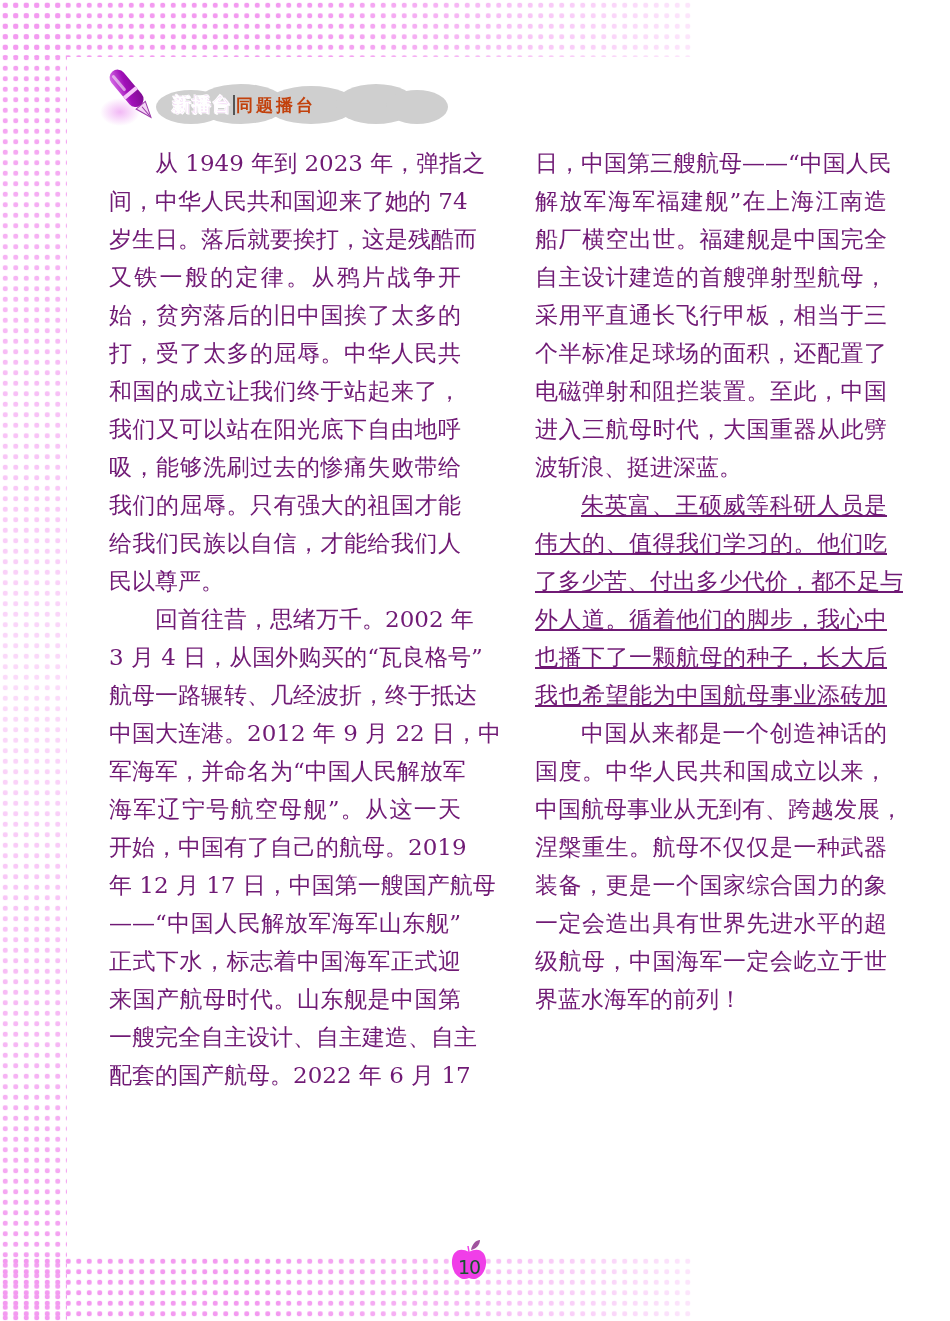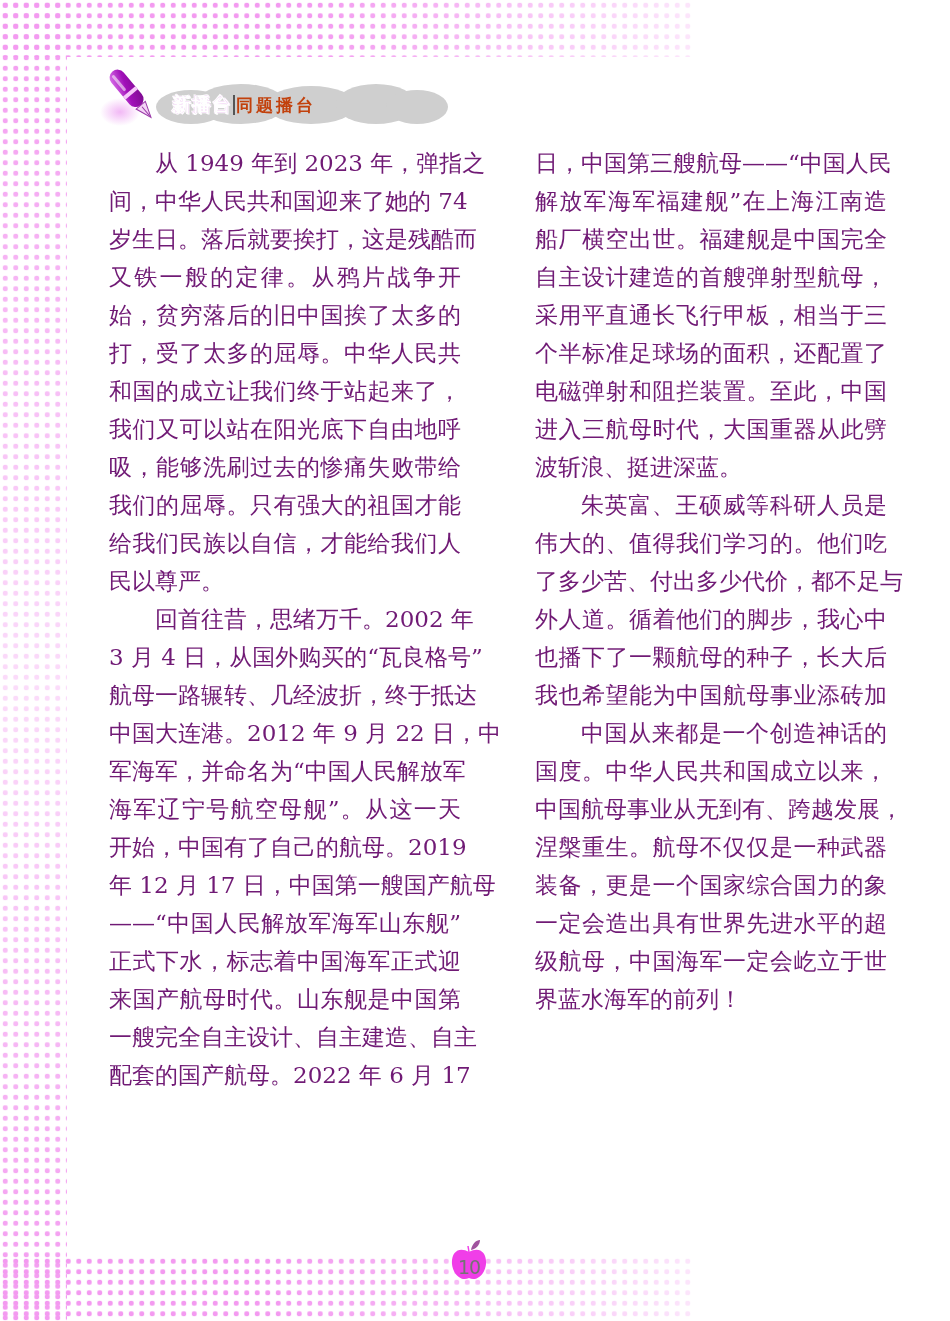--- a/index.html
+++ b/index.html
@@ -63,21 +63,21 @@
   .line { display: block; white-space: nowrap; text-align-last: justify; text-align: justify; }
   .line.last { text-align-last: left; }
 
   
   .page-number {
     position: absolute; left: 449px; top: 1246px; width: 40px; height: 40px;
   }
   .page-number .num {
     position: absolute; left: 0; top: 10px; width: 40px; text-align: center;
     font-family: "DejaVu Sans", "Liberation Sans", sans-serif;
-    font-size: 19px; color: #737373; letter-spacing: -1px;
+    font-size: 19px; color: #14532d; letter-spacing: -1px;
   }
 </style>
 </head>
 <body>
 
 <div class="band-top"></div>
 <div class="band-left"></div>
 <div class="band-bottom"></div>
 
 <div class="header">
@@ -152,21 +152,21 @@
       <span class="line">日，中国第三艘航母——“中国人民</span>
       <span class="line">解放军海军福建舰”在上海江南造</span>
       <span class="line">船厂横空出世。福建舰是中国完全</span>
       <span class="line">自主设计建造的首艘弹射型航母，</span>
       <span class="line">采用平直通长飞行甲板，相当于三</span>
       <span class="line">个半标准足球场的面积，还配置了</span>
       <span class="line">电磁弹射和阻拦装置。至此，中国</span>
       <span class="line">进入三航母时代，大国重器从此劈</span>
       <span class="line last">波斩浪、挺进深蓝。</span>
     </div>
-    <div class="para" style="text-indent: 0px;">
+    <div class="para" style="text-indent: 0px; text-decoration: underline;">
       <span class="line" style="padding-left: 2em;">朱英富、王硕威等科研人员是</span>
       <span class="line">伟大的、值得我们学习的。他们吃</span>
       <span class="line">了多少苦、付出多少代价，都不足与</span>
       <span class="line">外人道。循着他们的脚步，我心中</span>
       <span class="line">也播下了一颗航母的种子，长大后</span>
       <span class="line">我也希望能为中国航母事业添砖加</span>
     </div>
     <div class="para" style="text-indent: 0px;">
       <span class="line" style="padding-left: 2em;">中国从来都是一个创造神话的</span>
       <span class="line">国度。中华人民共和国成立以来，</span>

